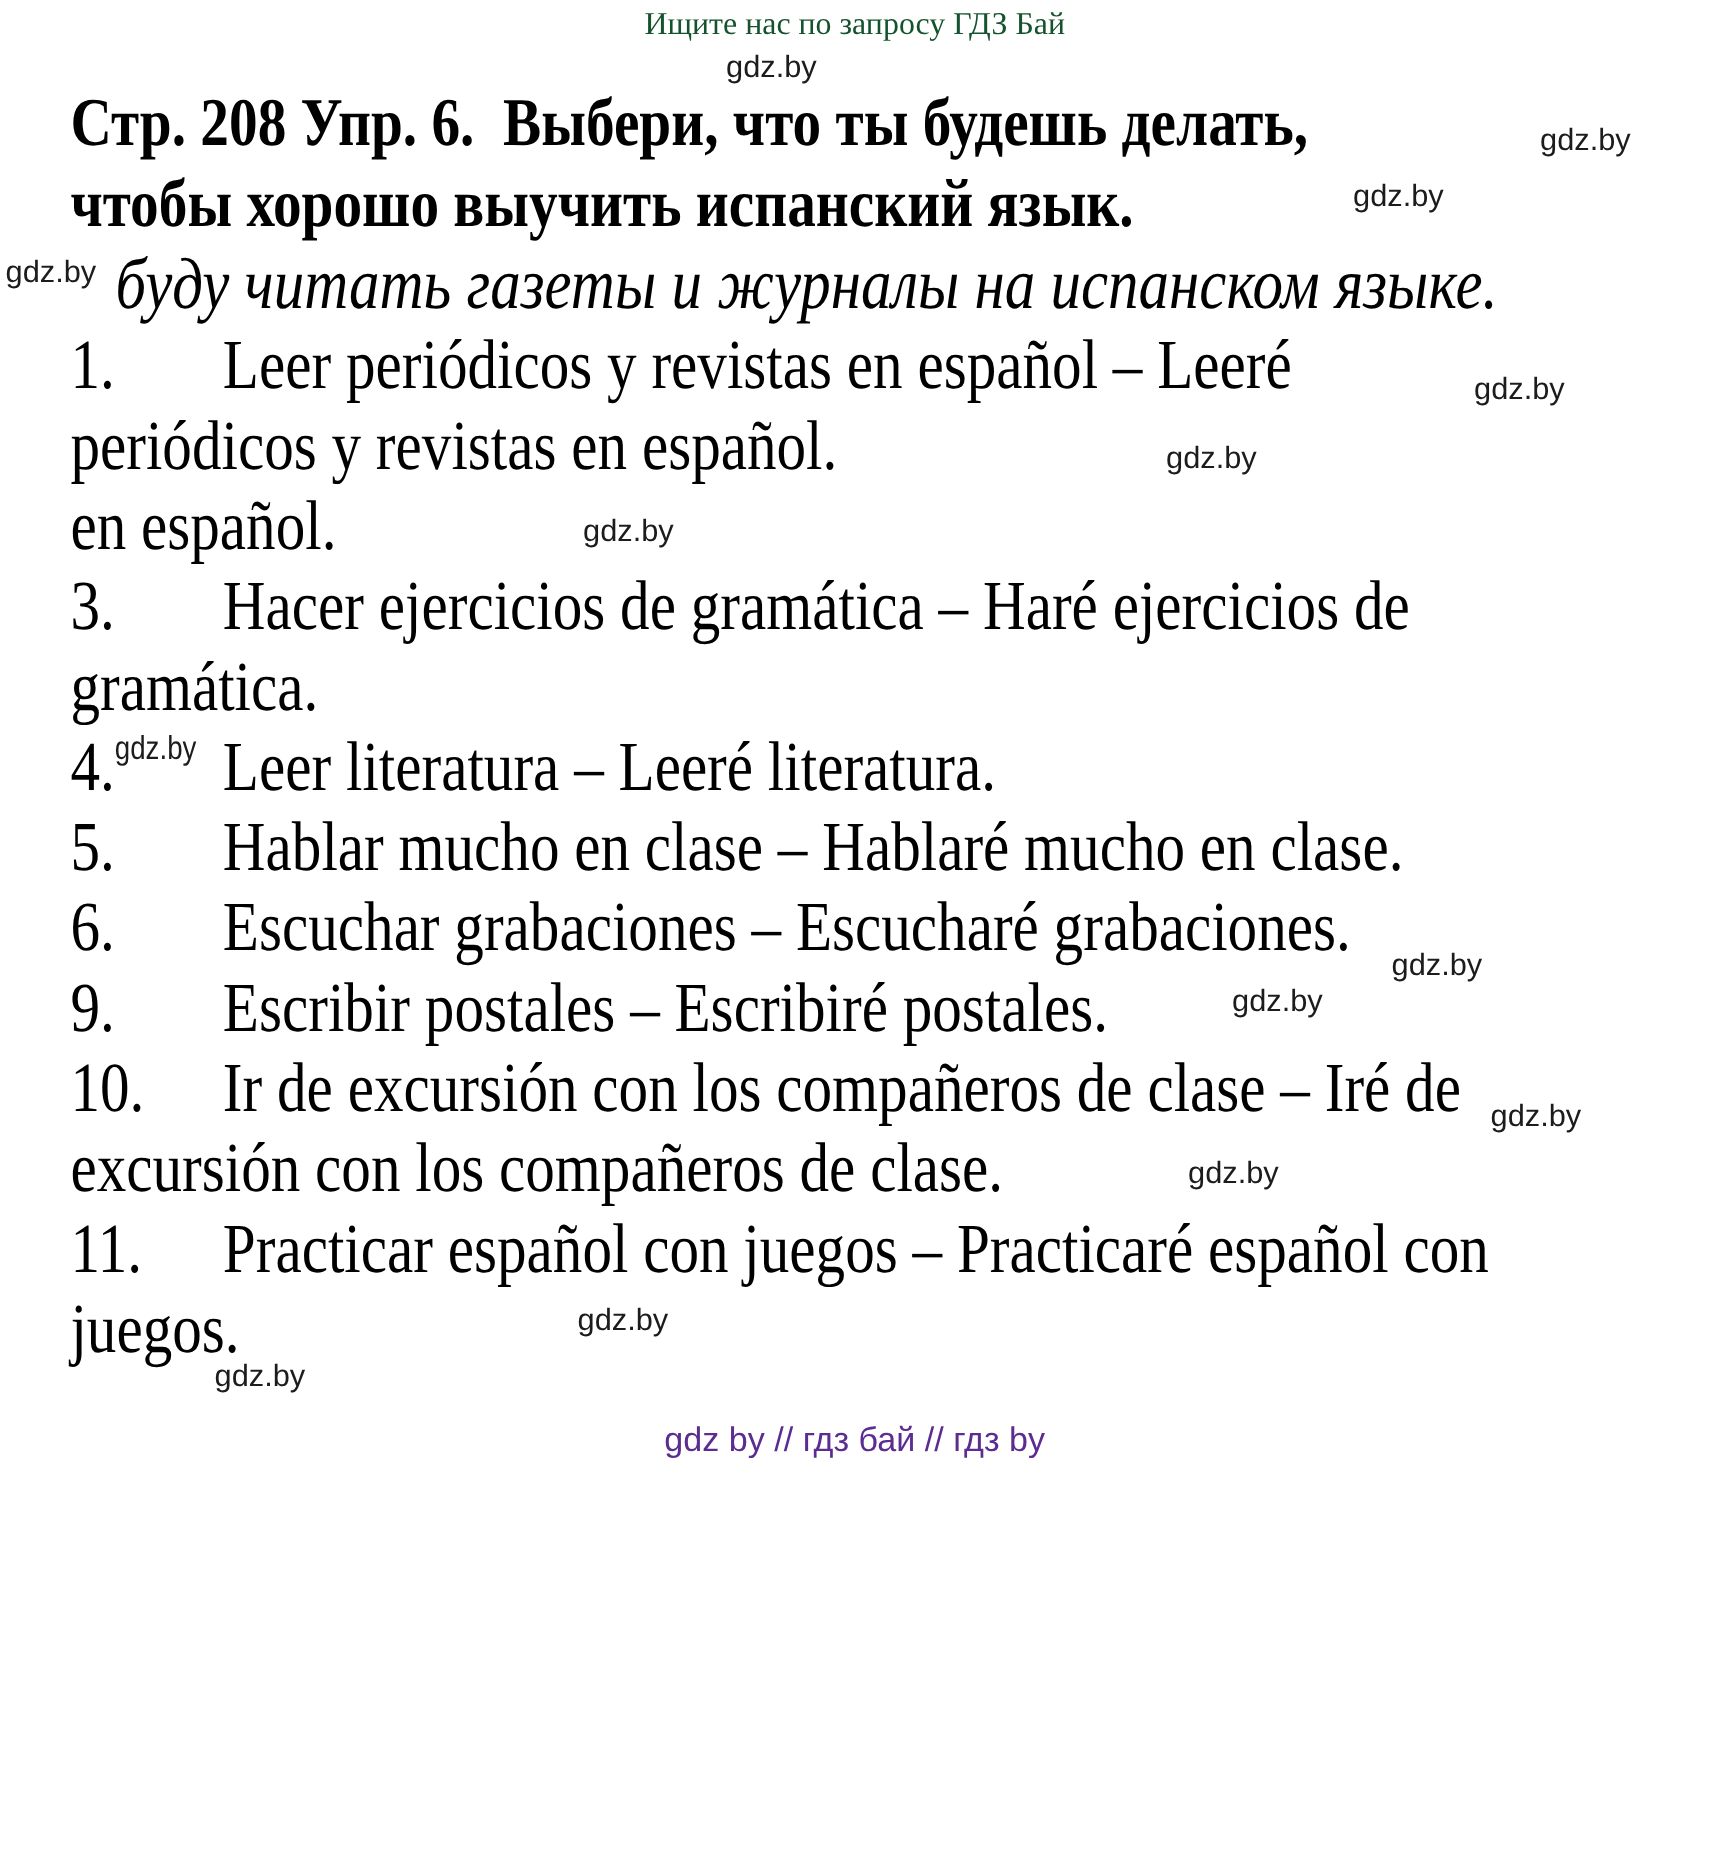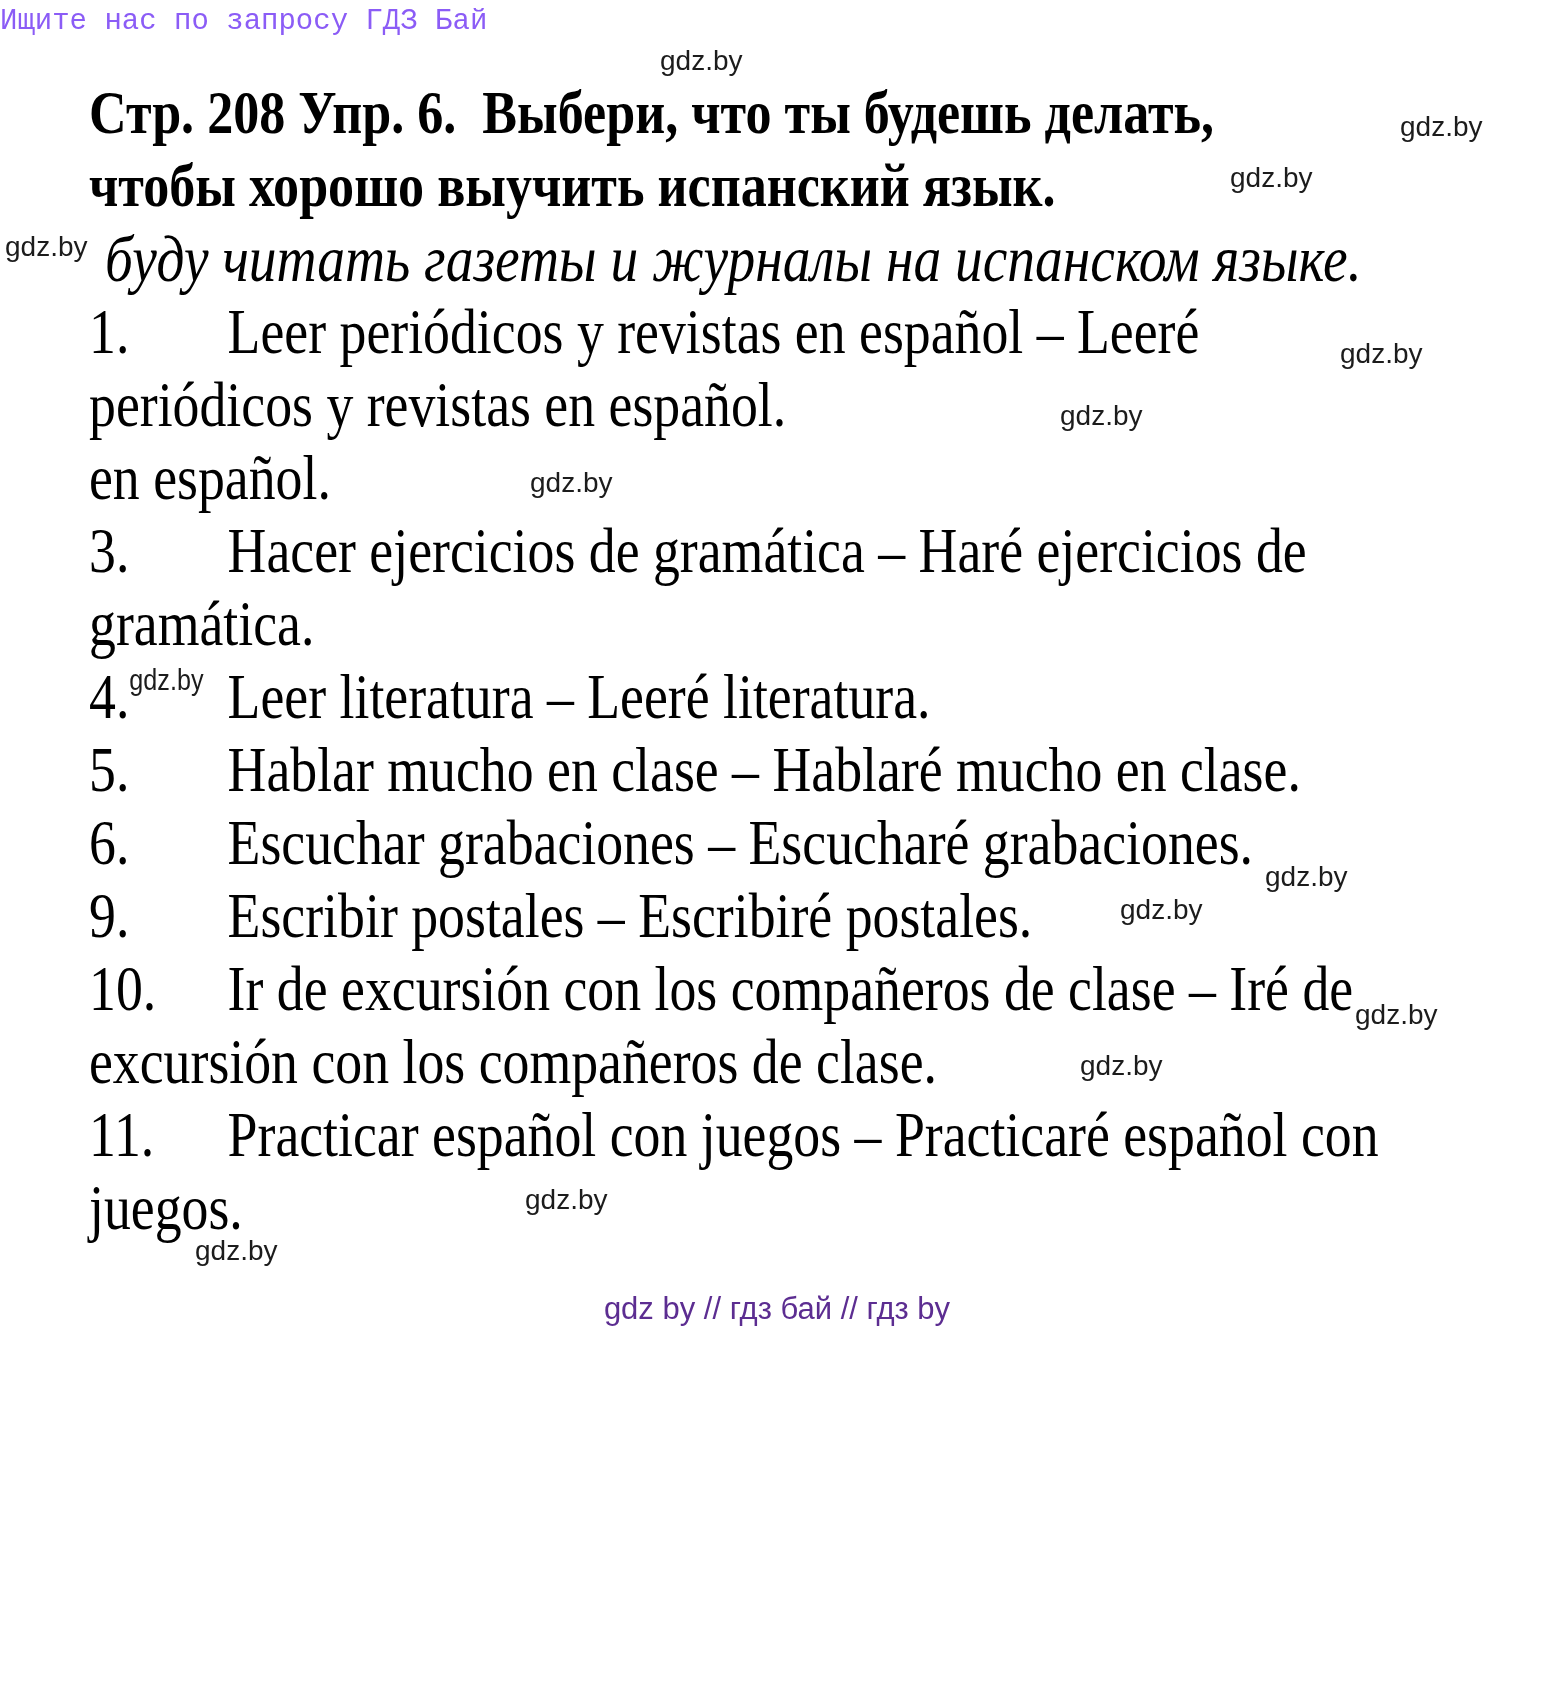--- a/index.html
+++ b/index.html
@@ -7,40 +7,41 @@
     position:relative;
     width:1554px;height:1685px;
     background:#ffffff;
     overflow:hidden;
     font-family:"Liberation Serif", serif;
     color:#000000;
   }
   
   .banner{
     height:36px;padding-top:6px;
-    font-family:Liberation Mono, monospace;
+    text-align:center;
+    font-family:Liberation Serif, serif;
     font-size:29px;line-height:32px;
-    color:#8b5cf6;
+    color:#14532d;
   }
   .wm-topline{height:34px;position:relative;}
   
   .wm{
     font-family:"Liberation Sans", sans-serif;
     font-size:28px;line-height:30px;
     color:#1c1c1c;
     white-space:nowrap;
   }
   .wm.abs{position:absolute;z-index:3;}
   .wm.sup{display:inline-block;vertical-align:super;font-size:30px;transform:translateY(-6px);}
   .wm.sub{display:inline-block;vertical-align:baseline;transform:translateY(10px);font-size:30px;margin-left:4px;}
   
   .ln{
     position:relative;
     height:73px;
-    padding-left:89px;
+    padding-left:64px;
     white-space:nowrap;
   }
   .tx{
     display:inline-block;
     transform:scaleX(0.84);
     transform-origin:0 50%;
     font-size:64px;
     line-height:73px;
     white-space:pre;
   }

